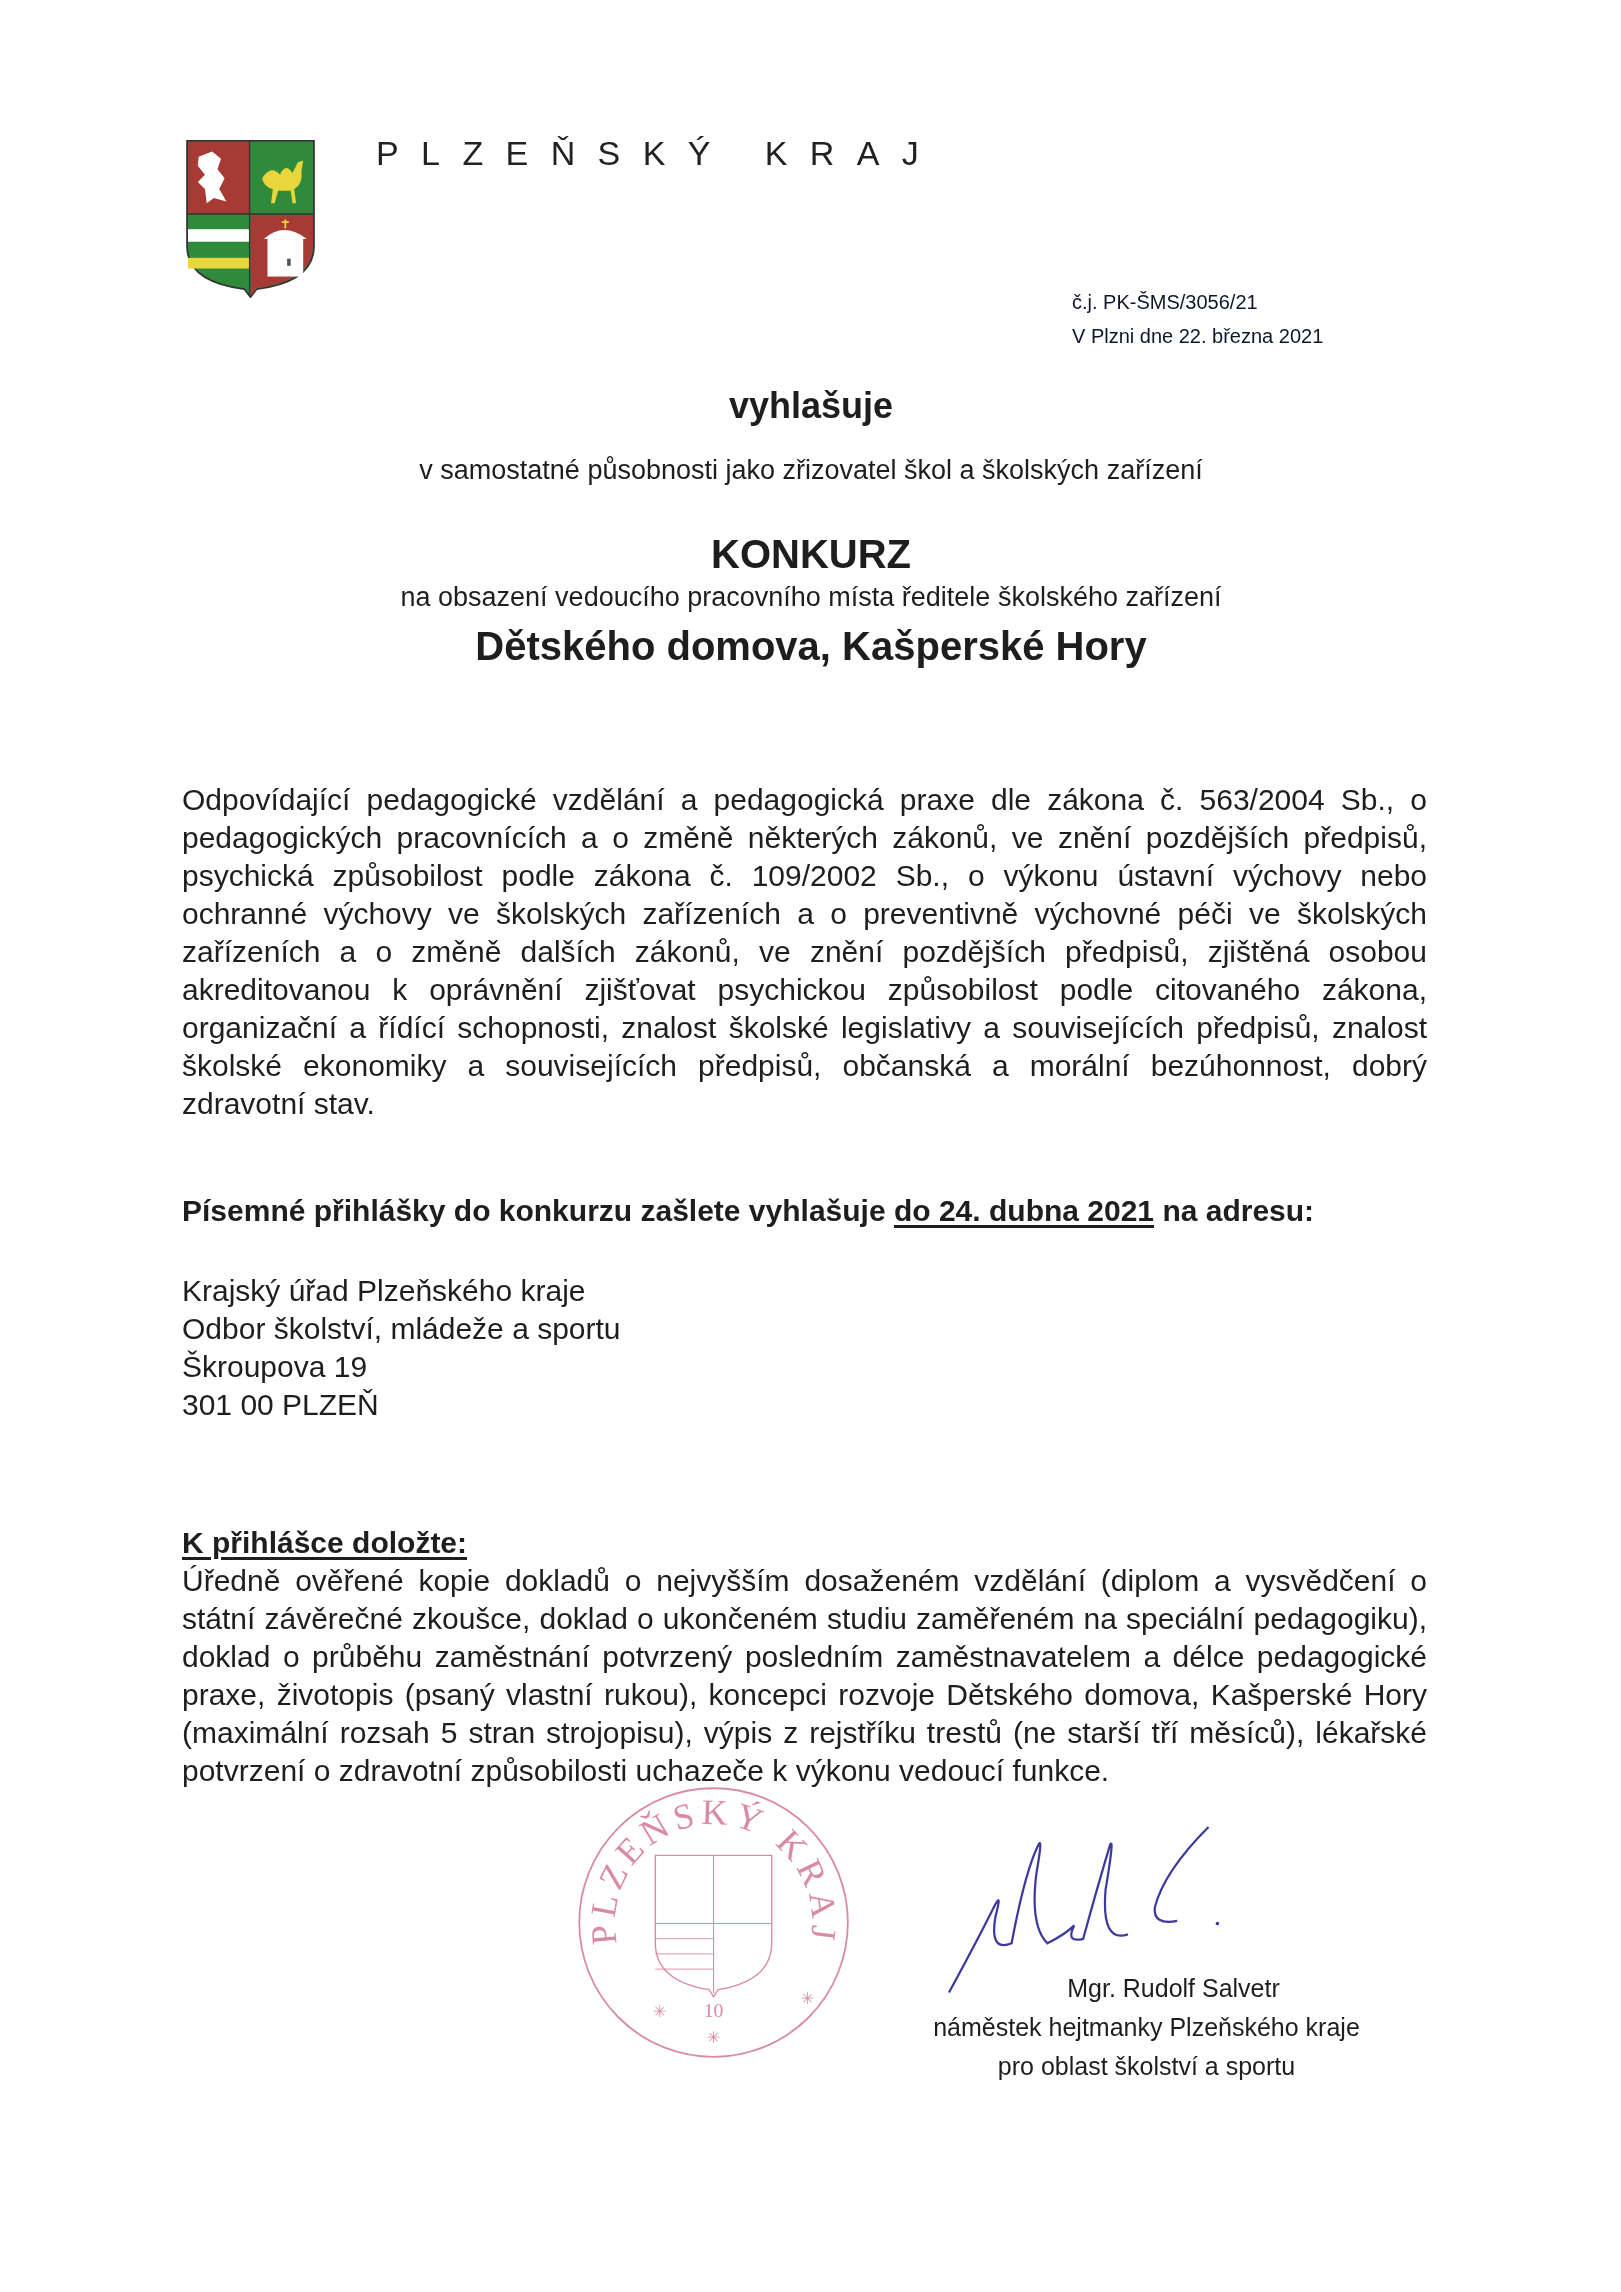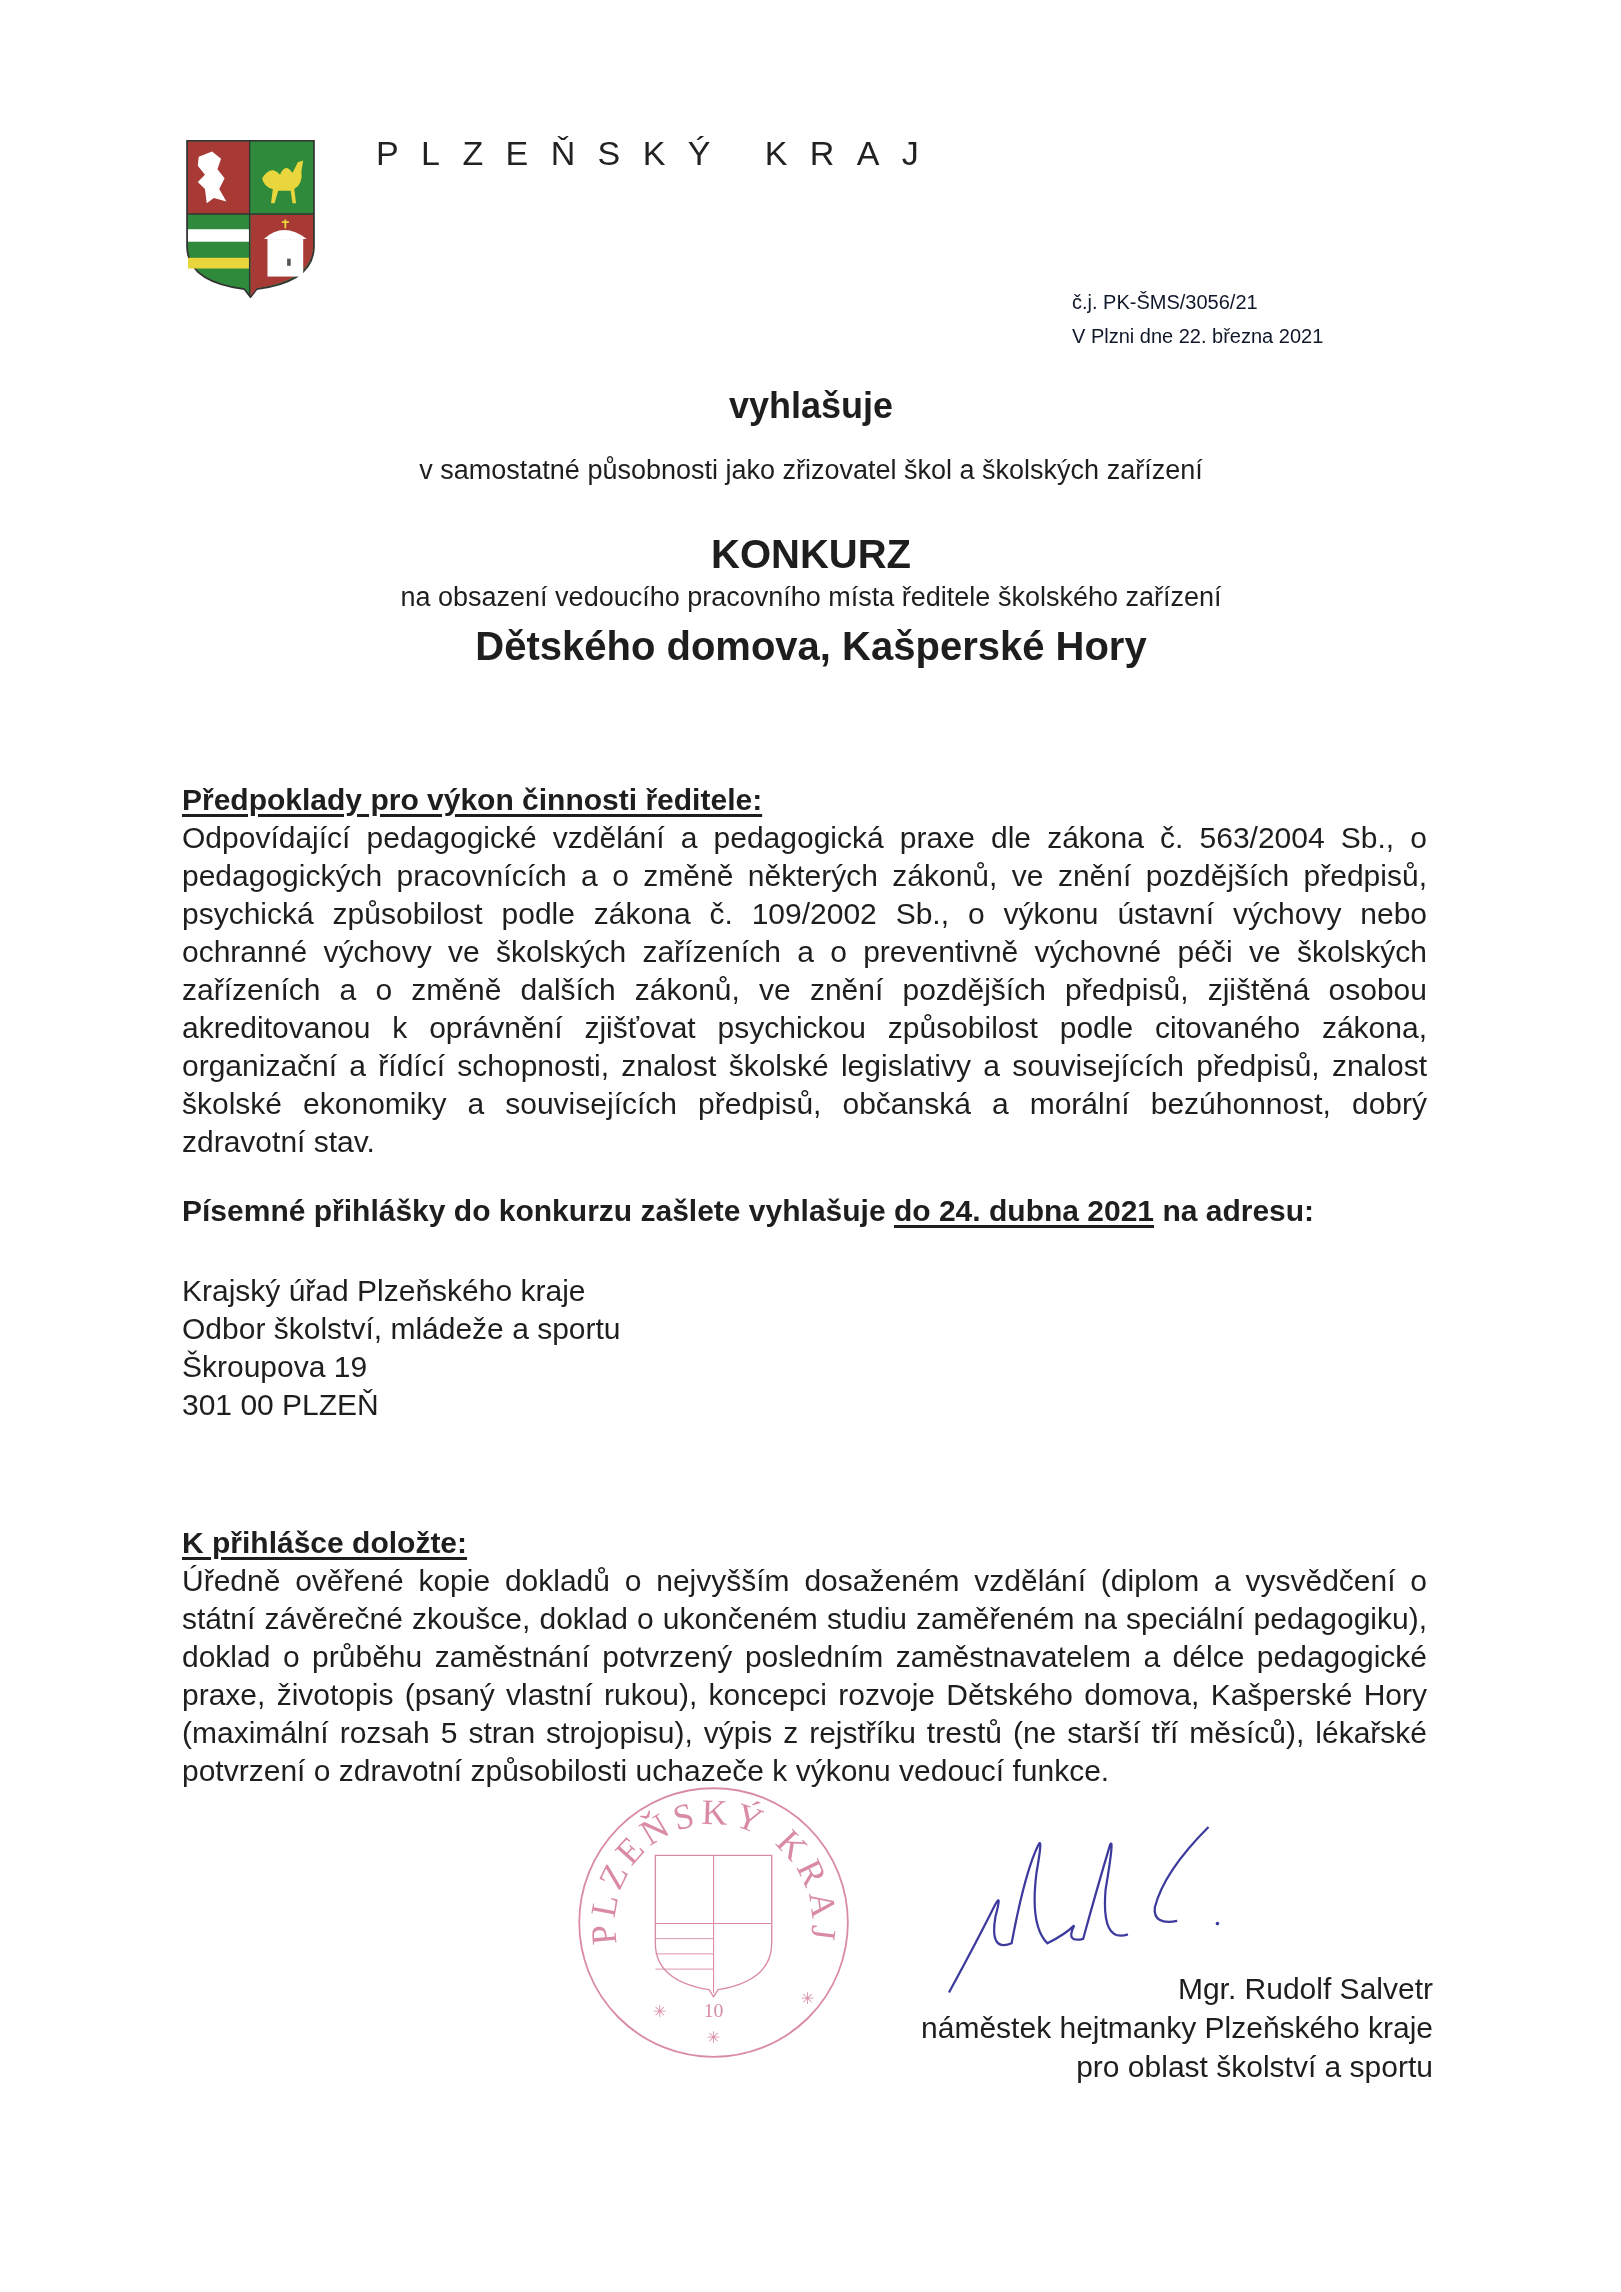--- a/index.html
+++ b/index.html
@@ -20,21 +20,21 @@
   .section h2 { margin: 0; font-size: 30px; font-weight: bold; text-decoration: underline;
                 text-decoration-thickness: 2.7px; text-underline-offset: 3.6px; line-height: 38px; }
   .section p { margin: 0; text-align: justify; }
   .req { top: 781px; }
   .deadline { left: 182px; top: 1194px; font-size: 30px; font-weight: bold; white-space: nowrap; }
   .deadline .date { text-decoration: underline; text-decoration-thickness: 2.7px; text-underline-offset: 3.6px; }
   .address { left: 182px; top: 1272px; font-size: 30px; line-height: 38px; }
   .docs { top: 1524px; }
   .stamp { left: 573px; top: 1782px; width: 282px; height: 282px; }
   .signature { left: 940px; top: 1818px; width: 358px; height: 179px; }
-  .signer { left: 860px; width: 573px; text-align: right; top: 1969px; font-size: 30px; line-height: 39px; }
+  .signer { left: 860px; width: 573px; text-align: center; top: 1969px; font-size: 25px; line-height: 39px; }
   .signer .name { padding-left: 54px; }
 </style>
 </head>
 <body>
 
 <div class="abs logo">
   <svg width="131" height="159" viewBox="0 0 146 178">
     <path d="M2 2 H144 V120 Q144 160 80 168 L73 177 L66 168 Q2 160 2 120 Z" fill="#2f8a3c" stroke="#333" stroke-width="2"></path>
     <rect x="3" y="3" width="69" height="81" fill="#a83a35"></rect>
     <rect x="73" y="3" width="70" height="81" fill="#2f8a3c"></rect>
@@ -63,21 +63,20 @@
   <div>V Plzni dne 22. března 2021</div>
 </div>
 
 <div class="abs center announce">vyhlašuje</div>
 <div class="abs center sub1">v samostatné působnosti jako zřizovatel škol a školských zařízení</div>
 <div class="abs center title">KONKURZ</div>
 <div class="abs center sub2">na obsazení vedoucího pracovního místa ředitele školského zařízení</div>
 <div class="abs center facility">Dětského domova, Kašperské Hory</div>
 
 <div class="abs section req">
-  <h2>Předpoklady pro výkon činnosti ředitele:</h2>
   <p>Odpovídající pedagogické vzdělání a pedagogická praxe dle zákona č. 563/2004 Sb., o pedagogických pracovnících a o změně některých zákonů, ve znění pozdějších předpisů, psychická způsobilost podle zákona č. 109/2002 Sb., o výkonu ústavní výchovy nebo ochranné výchovy ve školských zařízeních a o preventivně výchovné péči ve školských zařízeních a o změně dalších zákonů, ve znění pozdějších předpisů, zjištěná osobou akreditovanou k oprávnění zjišťovat psychickou způsobilost podle citovaného zákona, organizační a řídící schopnosti, znalost školské legislativy a souvisejících předpisů, znalost školské ekonomiky a souvisejících předpisů, občanská a morální bezúhonnost, dobrý zdravotní stav.</p>
 </div>
 
 <div class="abs deadline">
   <span>Písemné přihlášky do konkurzu zašlete vyhlašuje </span><span class="date">do 24. dubna 2021</span><span> na adresu:</span>
 </div>
 
 <div class="abs address">
   <div>Krajský úřad Plzeňského kraje</div>
   <div>Odbor školství, mládeže a sportu</div>

